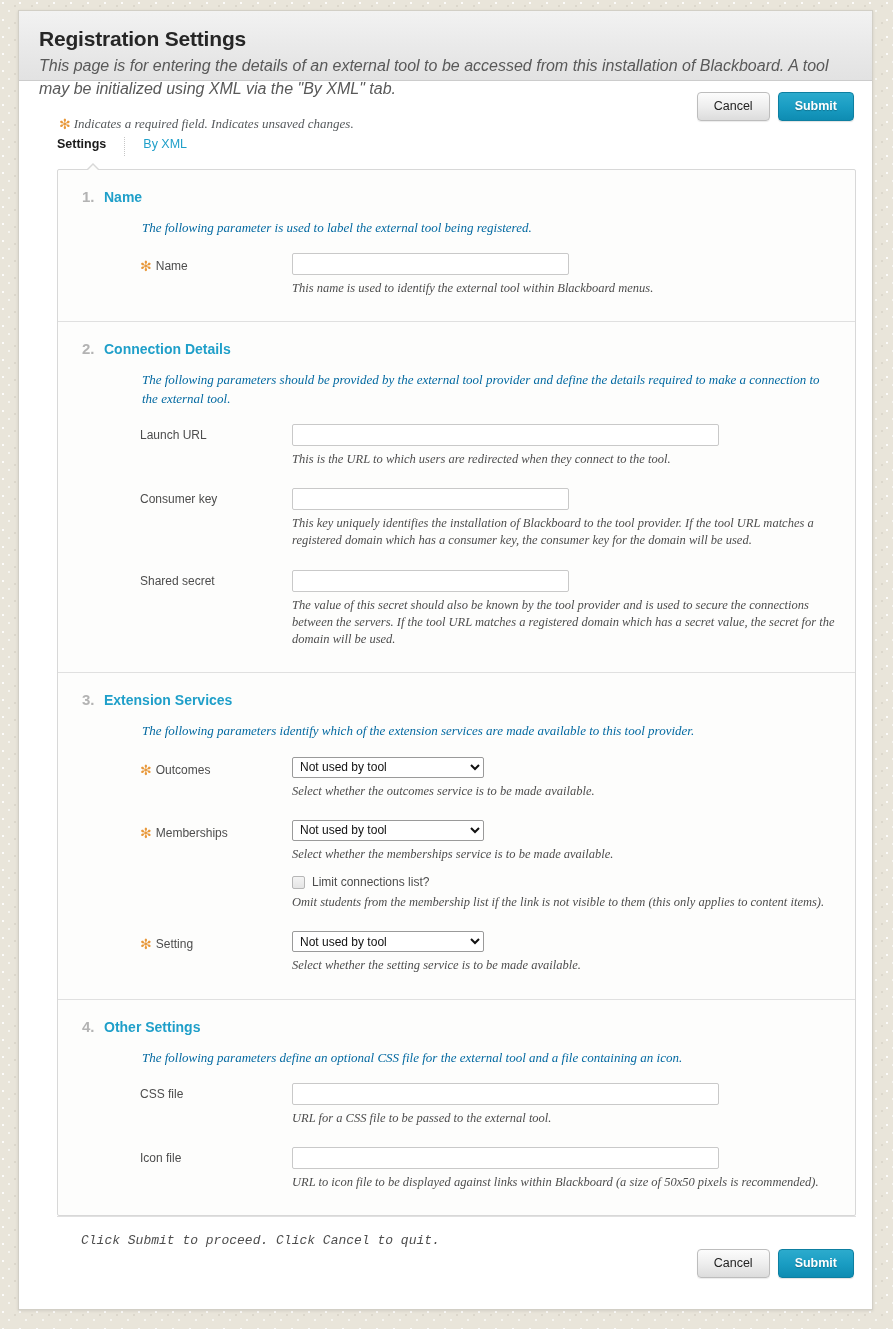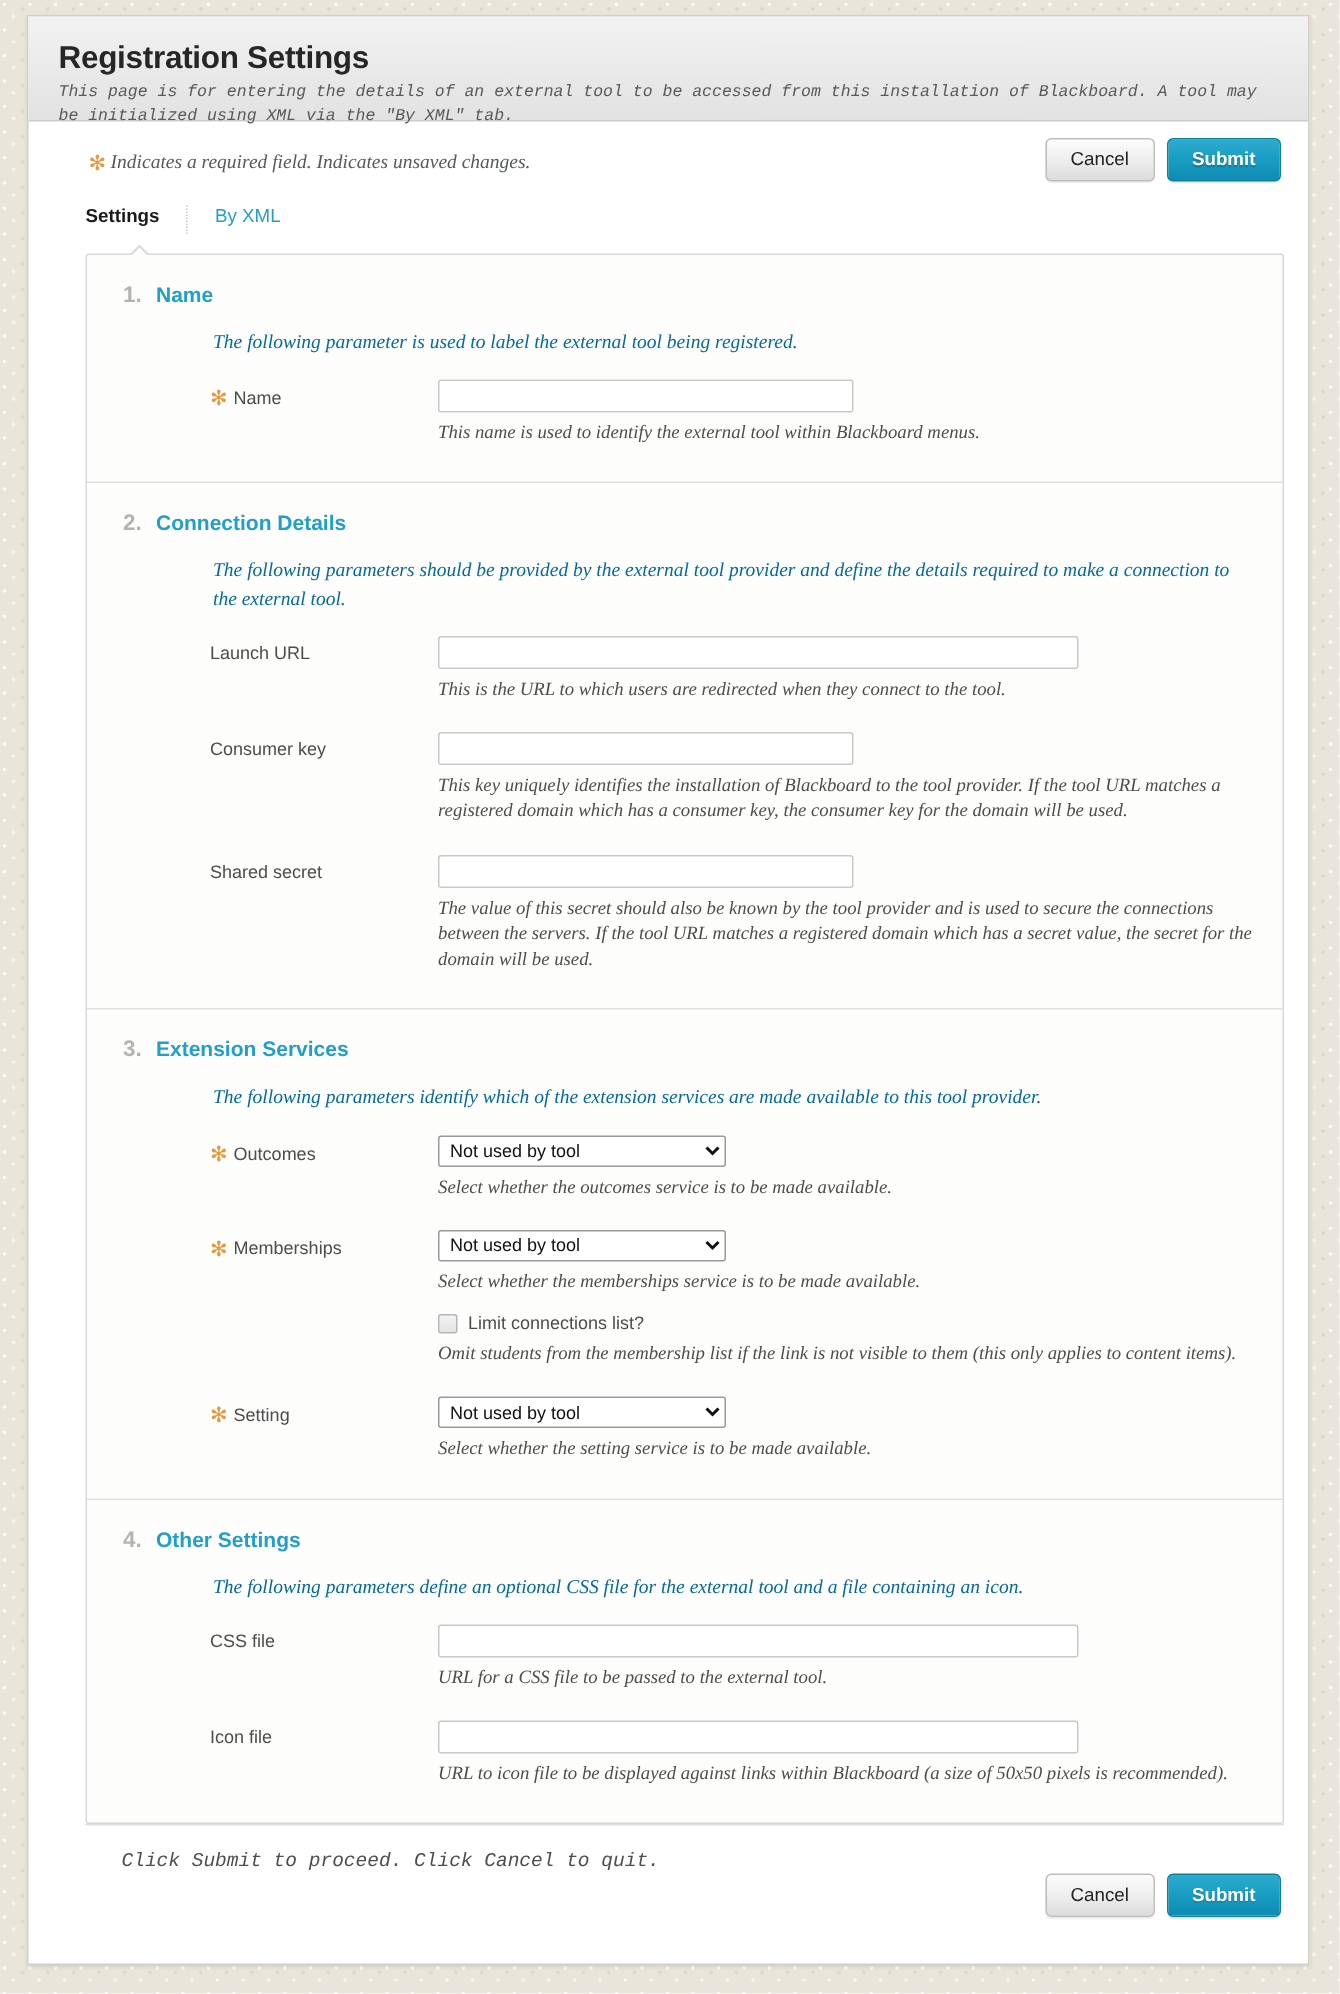--- a/index.html
+++ b/index.html
@@ -44,39 +44,39 @@
   }
   .page-title {
     font-family: "Liberation Sans", sans-serif;
     font-size: 21px;
     font-weight: bold;
     color: #262626;
     margin: 2px 0 4px 0;
     letter-spacing: -0.2px;
   }
   .page-desc {
-    font-family: Liberation Mono, monospace;
+    font-family: Liberation Sans, sans-serif;
     font-style: italic;
-    font-size: 11px;
+    font-size: 16px;
     color: #595959;
     line-height: 1.42;
     max-width: 815px;
   }
 
   
   .action-bar {
     position: relative;
     height: 56px;
     padding: 0 22px 0 38px;
     box-sizing: border-box;
   }
   .required-note {
     position: absolute;
     left: 40px;
-    top: 19px;
+    top: 34px;
     font-family: "Liberation Serif", serif;
     font-style: italic;
     font-size: 13px;
     color: #55595c;
     white-space: nowrap;
   }
   .req-star {
     color: #e8983a;
     font-family: "DejaVu Sans", sans-serif;
     font-style: normal;

